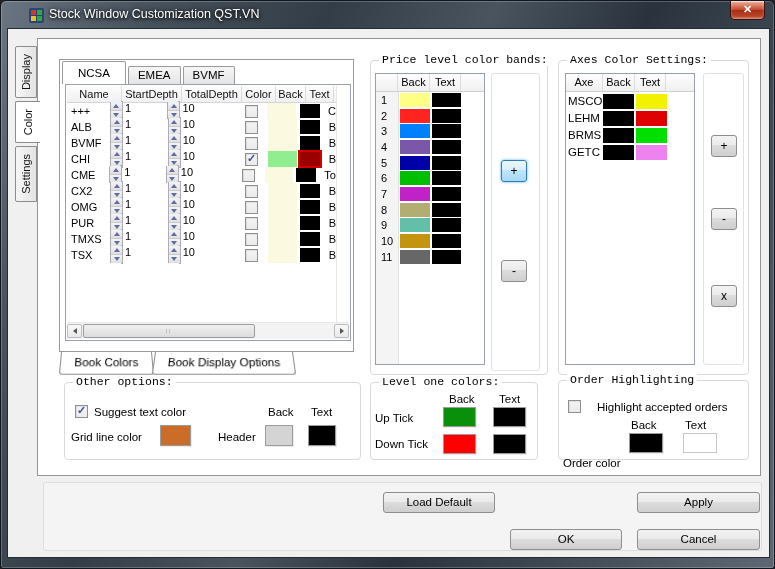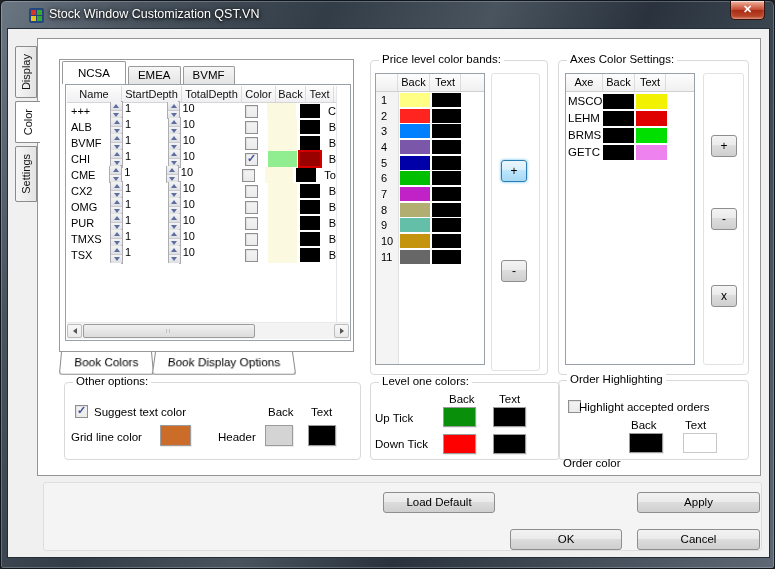--- a/index.html
+++ b/index.html
@@ -86,21 +86,21 @@
     background:linear-gradient(#f0f0f0,#dcdcdc); }
   .sb-thumb::after { content:""; position:absolute; left:50%; top:4px; bottom:4px; width:6px; transform:translateX(-50%);
     background:repeating-linear-gradient(to right,#c2c2c2 0 1px,transparent 1px 3px); }
 
   .book-tabs { position:absolute; left:1px; top:292px; display:flex; gap:3px; align-items:flex-start; }
   .btab { border:1px solid #8c8c8c; border-top:none; background:#fff; padding:0 13px; font-size:11.5px; line-height:20px; height:22px;
     transform:perspective(60px) rotateX(7deg); transform-origin:50% 0; border-radius:0 0 3px 3px; cursor:default; }
 
   
   .group { position:absolute; border:1px solid #d9d9d9; border-radius:4px; }
-  .legend { position:absolute; top:-8px; left:8px; background:#fff; padding:0 3px; font-size:11.5px; color:#000; white-space:nowrap; }
+  .legend { position:absolute; top:-8px; left:8px; background:#fff; padding:0 3px; font-size:11.5px; color:#000; white-space:nowrap;font-family:Liberation Mono, monospace; }
 
   
   .bands-table { position:absolute; left:4px; top:12px; width:110px; height:292px; background:#fff; border:1px solid #9aa0a8; overflow:hidden; }
   .bands-table::before { content:""; position:absolute; left:0; top:18px; bottom:0; width:22px; background:#f4f4f4; border-right:1px solid #e2e2e2; }
   .bhead { position:relative; display:flex; height:18px; background:linear-gradient(#fdfdfd,#f0f0f2); border-bottom:1px solid #cfcfcf; }
   .bhead span { font-size:11px; text-align:center; line-height:17px; border-right:1px solid #dcdcdc; }
   .bhead .h0 { width:22px; } .bhead .h1 { width:32px; } .bhead .h2 { width:31px; }
   .brow { position:relative; display:flex; height:15.7px; align-items:center; }
   .bnum { width:22px; font-size:11px; padding-left:5px; }
   .bback { width:30px; height:14px; margin-left:2px; }
@@ -524,36 +524,36 @@
         <span class="lbl" style="left:29px; top:23px;">Suggest  text color</span>
         <span class="lbl" style="left:203px; top:23px;">Back</span>
         <span class="lbl" style="left:246px; top:23px;">Text</span>
         <span class="lbl" style="left:6px; top:48px;">Grid line color</span>
         <span class="swatch" style="left: 95px; top: 42px; width: 31px; height: 21px; background-color: rgb(203, 109, 41);"></span>
         <span class="lbl" style="left:153px; top:48px;">Header</span>
         <span class="swatch" style="left: 200px; top: 42px; width: 28px; height: 21px; background-color: rgb(212, 212, 212);"></span>
         <span class="swatch" style="left: 243px; top: 42px; width: 28px; height: 21px; background-color: rgb(0, 0, 0);"></span>
       </div>
 
-      <div class="group" style="left:332px; top:343px; width:190px; height:78px;">
+      <div class="group" style="left:332px; top:343px; width:168px; height:78px;">
         <span class="legend">Level one colors:</span>
         <span class="lbl" style="left:78px; top:10px;">Back</span>
         <span class="lbl" style="left:128px; top:10px;">Text</span>
         <span class="lbl" style="left:4px; top:29px;">Up Tick</span>
         <span class="swatch" style="left: 72px; top: 24px; width: 33px; height: 20px; background-color: rgb(10, 143, 10);"></span>
         <span class="swatch" style="left: 122px; top: 24px; width: 33px; height: 20px; background-color: rgb(0, 0, 0);"></span>
         <span class="lbl" style="left:4px; top:55px;">Down Tick</span>
         <span class="swatch" style="left: 72px; top: 51px; width: 33px; height: 20px; background-color: rgb(255, 0, 0);"></span>
         <span class="swatch" style="left: 122px; top: 51px; width: 33px; height: 20px; background-color: rgb(0, 0, 0);"></span>
       </div>
 
       <div class="group" style="left:520px; top:341px; width:191px; height:80px;">
         <span class="legend">Order Highlighting</span>
         <span class="checkbox cb" style="left:9px; top:19px;"></span>
-        <span class="lbl" style="left:20px; top:20px;">Highlight accepted orders</span>
+        <span class="lbl" style="left:38px; top:20px;">Highlight accepted orders</span>
         <span class="lbl" style="left:72px; top:38px;">Back</span>
         <span class="lbl" style="left:126px; top:38px;">Text</span>
         <span class="lbl" style="left:4px; top:76px;">Order color</span>
         <span class="swatch" style="left: 70px; top: 52px; width: 34px; height: 20px; background-color: rgb(0, 0, 0);"></span>
         <span class="swatch plain" style="left: 124px; top: 52px; width: 34px; height: 20px; background-color: rgb(255, 255, 255);"></span>
       </div>
 
     </div>
 
     <div class="bottom-panel">

